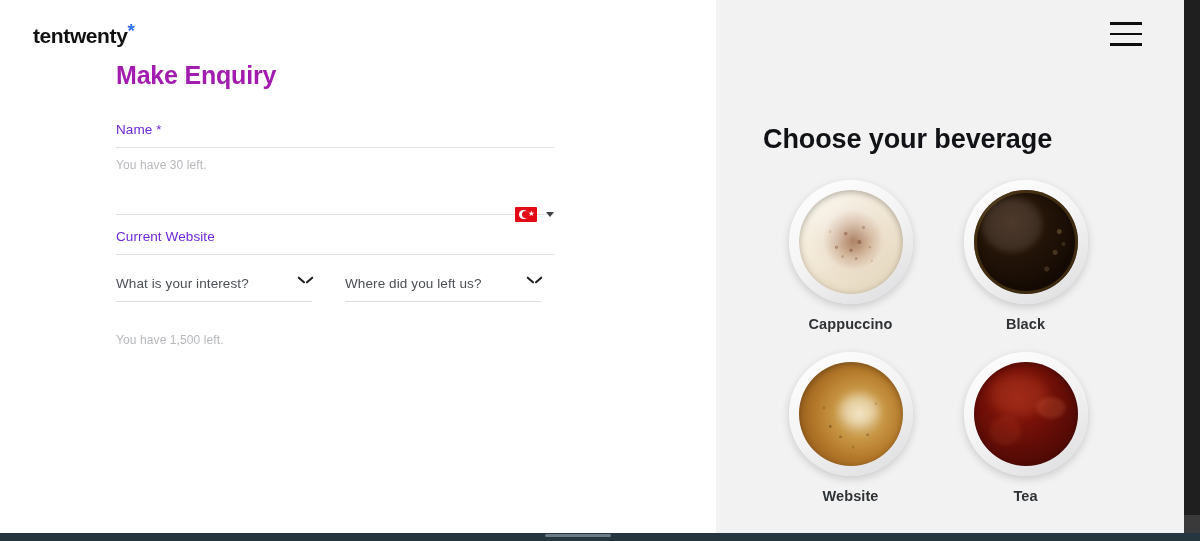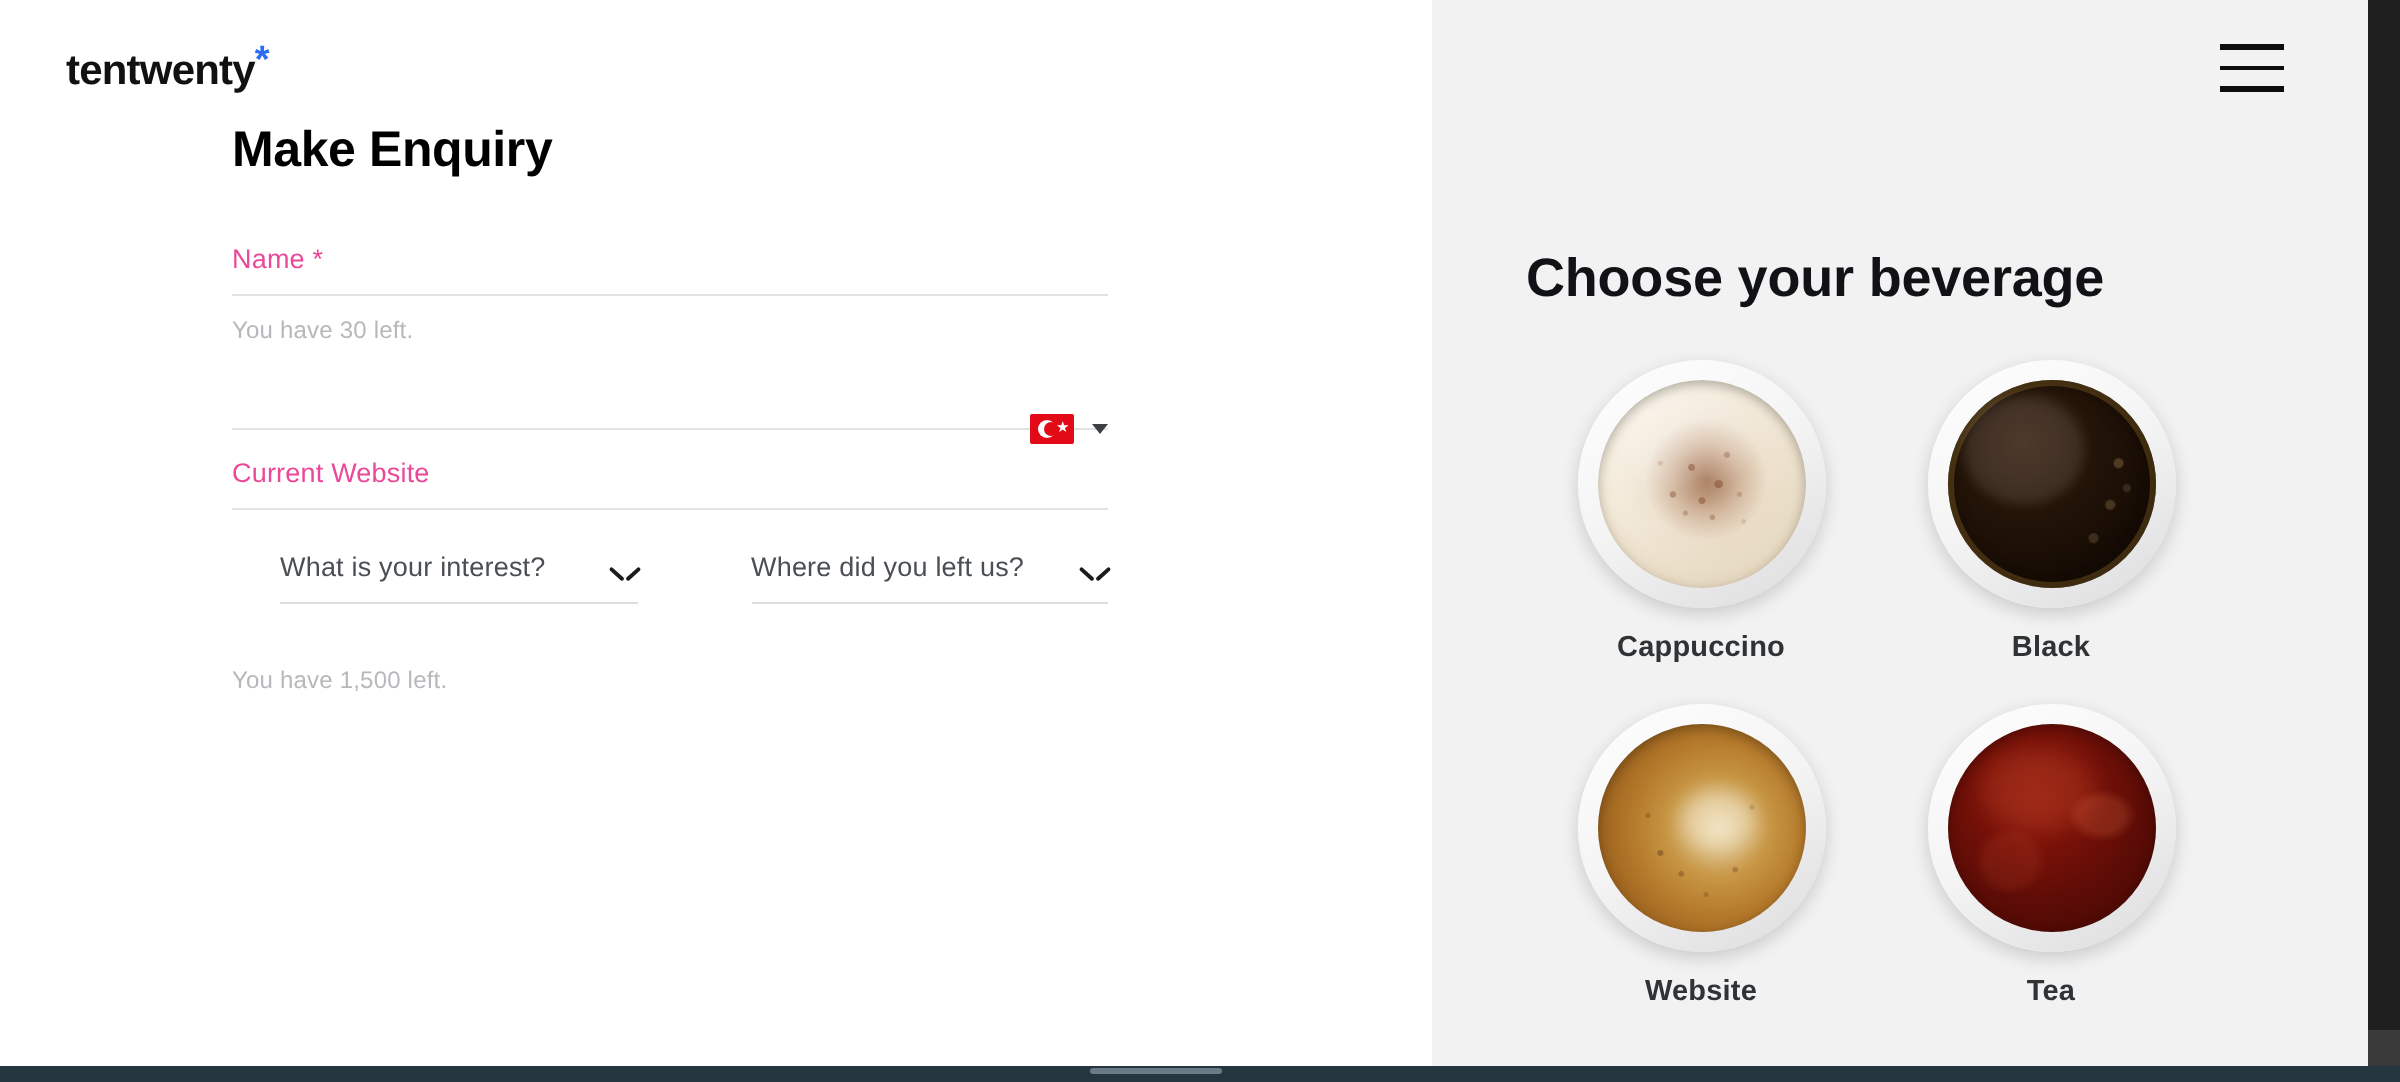--- a/index.html
+++ b/index.html
@@ -51,35 +51,35 @@
   #form-area {
     position: absolute;
     left: 116px;
     top: 58px;
     width: 438px;
   }
 
   #page-title {
     font-size: 25px;
     font-weight: bold;
-    color: #000000;
+    color: #a21caf;
     letter-spacing: -0.2px;
     line-height: 34px;
     margin-bottom: 29px;
   }
 
   .field {
     position: relative;
     width: 438px;
     border-bottom: 1px solid #e2e2e2;
     padding-bottom: 8px;
   }
   .field-label {
     font-size: 13.5px;
-    color: #ec4899;
+    color: #6d28d9;
     line-height: 18px;
     letter-spacing: 0.1px;
   }
   .counter {
     font-size: 12px;
     color: #b6b8bb;
     letter-spacing: 0.1px;
     margin-top: 10px;
   }
 
@@ -144,23 +144,22 @@
   .selects-row {
     display: flex;
     gap: 33px;
   }
   .select-field {
     position: relative;
     width: 196px;
     border-bottom: 1px solid #dedede;
     padding-bottom: 10px;
     display: flex;
-    align-items: flex-end;
+    align-items: flex-start;
     justify-content: space-between;
-    margin-left: 24px;
   }
   .select-label {
     font-size: 13.5px;
     color: #4a4f55;
     letter-spacing: 0.1px;
   }
   .chev {
     width: 13px;
     height: 8px;
     position: relative;

